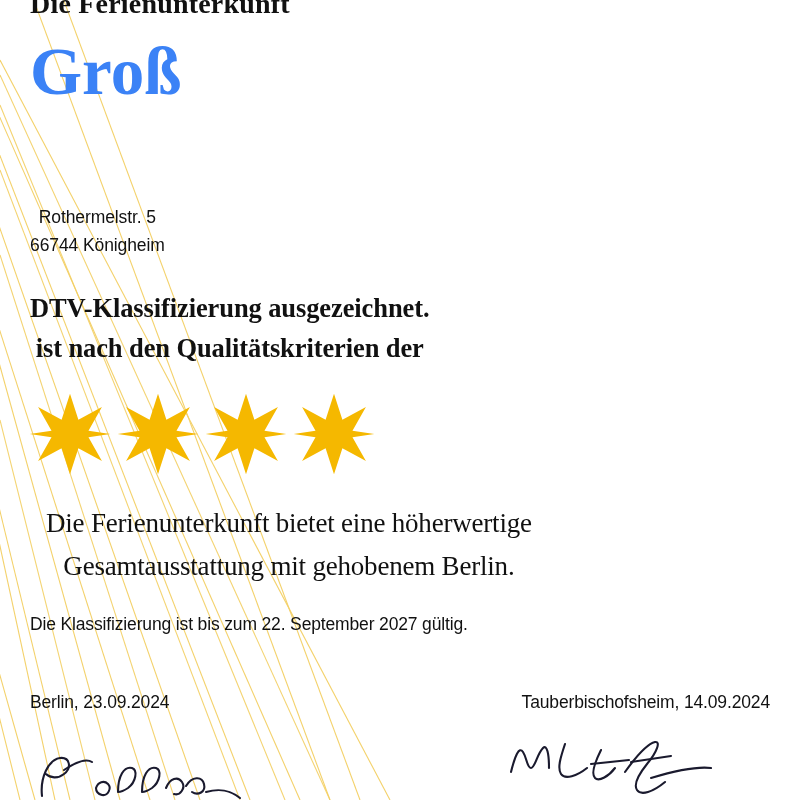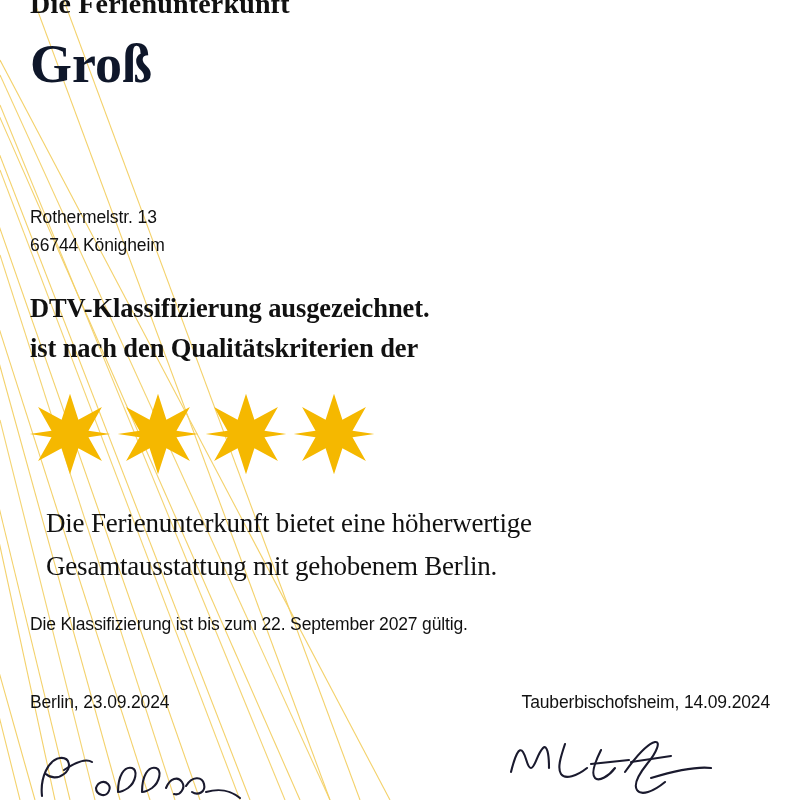--- a/index.html
+++ b/index.html
@@ -28,39 +28,40 @@
   }
 
   
   .certificate {
     position: relative;
     z-index: 2;
     width: 800px;
     height: 760px;
     box-sizing: border-box;
     padding: 0 30px 0 30px;
+    text-align: center;
   }
 
   .line-subtitle {
     font-family: "Liberation Serif", serif;
     font-size: 28px;
     font-weight: 700;
     letter-spacing: 0.2px;
     color: #111;
     position: absolute;
     left: 30px;
     top: -12px;
     white-space: nowrap;
   }
 
   .property-name {
     font-family: "Liberation Serif", serif;
-    font-size: 54px;
+    font-size: 67px;
     font-weight: 700;
-    color: #0f172a;
+    color: #3b82f6;
     position: absolute;
     left: 30px;
     top: 36px;
     letter-spacing: 0px;
     line-height: 1.05;
   }
 
   .address {
     position: absolute;
     left: 30px;
@@ -168,21 +169,21 @@
   </g>
 </svg>
 
 <div class="certificate">
 
   <div class="line-subtitle">Die Ferienunterkunft</div>
 
   <div class="property-name">Groß</div>
 
   <div class="address">
-    <div>Rothermelstr. 13</div>
+    <div>Rothermelstr. 5</div>
     <div>66744 Königheim</div>
   </div>
 
   <div class="statement">
     <div>DTV-Klassifizierung ausgezeichnet.</div>
     <div>ist nach den Qualitätskriterien der</div>
   </div>
 
   <div class="stars">
     <span class="star-wrap">

